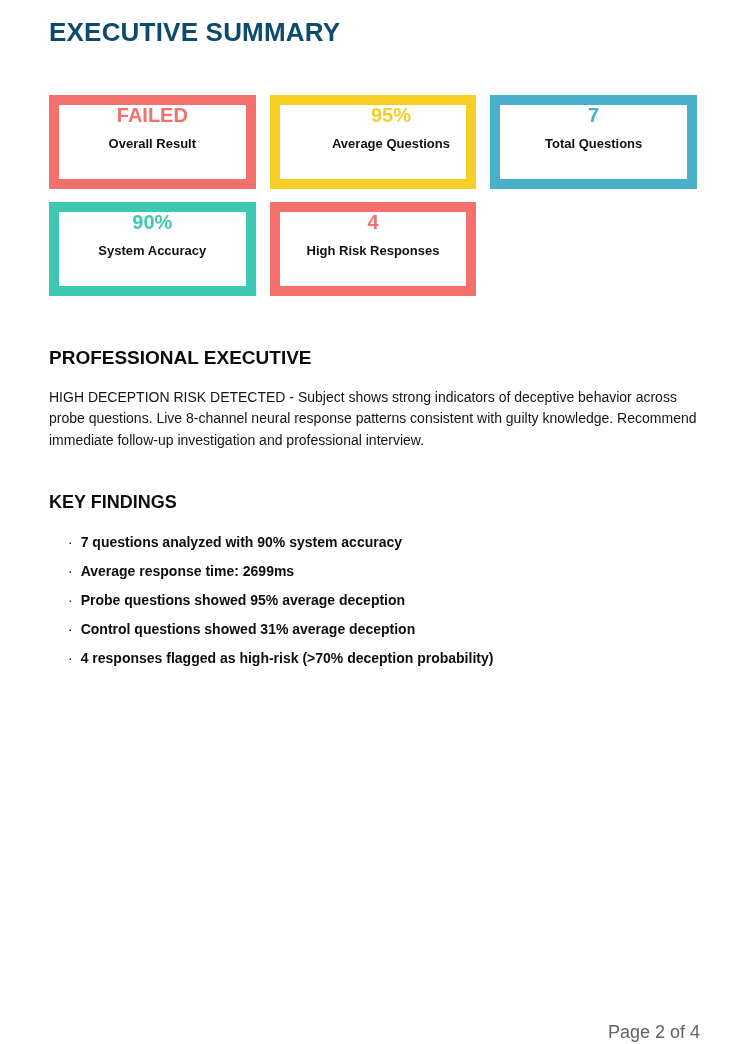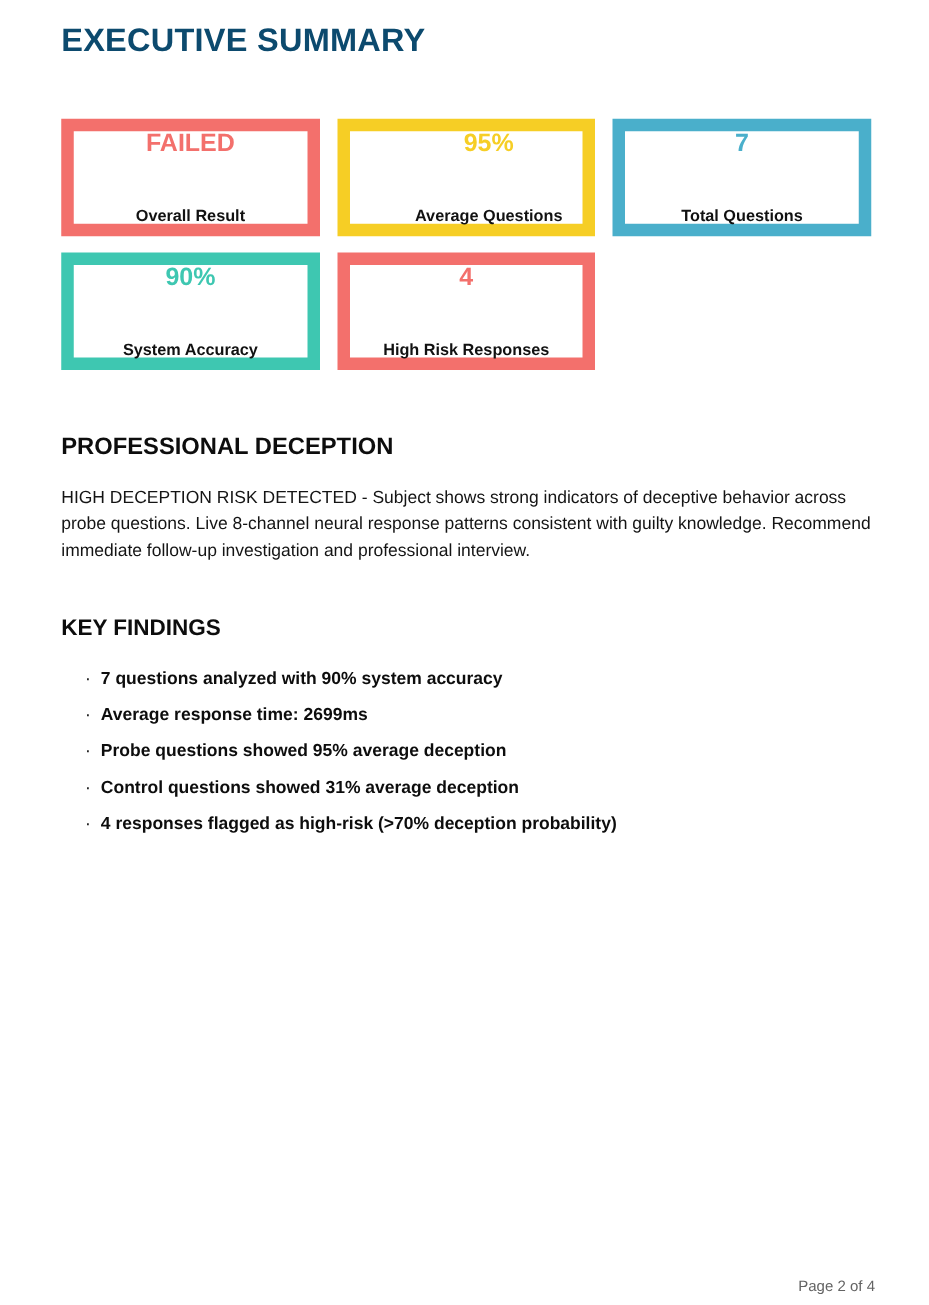--- a/index.html
+++ b/index.html
@@ -30,21 +30,21 @@
     row-gap: 13px;
   }
   .metric-card {
     flex: 0 0 calc((100% - 28px) / 3);
     height: 94px;
     border: 10px solid #ccc;
     background: #ffffff;
     display: flex;
     flex-direction: column;
     align-items: center;
-    justify-content: space-between;
+    justify-content: flex-start;
     gap: 12px;
   }
   .metric-value {
     font-size: 20px;
     font-weight: bold;
     line-height: 1;
   }
   .metric-label {
     font-size: 13px;
     font-weight: bold;
@@ -86,21 +86,21 @@
   }
   .bullet-dot {
     font-weight: normal;
     margin-right: 8px;
     font-size: 14px;
   }
   .page-footer {
     position: absolute;
     top: 1022px;
     right: 43px;
-    font-size: 12px;
+    font-size: 18px;
     color: #636363;
     font-weight: normal;
   }
 </style>
 </head>
 <body>
 
 <div class="content">
 
   <h1 class="page-title">EXECUTIVE SUMMARY</h1>
@@ -126,21 +126,21 @@
     <div class="metric-label">System Accuracy</div>
   </div>
 
 
   <div class="metric-card" style="border-color: rgb(243, 112, 108);">
     <div class="metric-value" style="color: rgb(243, 112, 108);">4</div>
     <div class="metric-label">High Risk Responses</div>
   </div>
 </div>
 
-  <h2 class="section-heading assessment-heading">PROFESSIONAL DECEPTION</h2>
+  <h2 class="section-heading assessment-heading">PROFESSIONAL EXECUTIVE</h2>
 
   <p class="assessment-body">HIGH DECEPTION RISK DETECTED - Subject shows strong indicators of deceptive behavior across probe questions. Live 8-channel neural response patterns consistent with guilty knowledge. Recommend immediate follow-up investigation and professional interview.</p>
 
   <h2 class="section-heading findings-heading">KEY FINDINGS</h2>
 
   <ul class="findings-list">
   <li class="finding-item">
     <span class="bullet-dot">·</span>
     <span class="finding-text">7 questions analyzed with 90% system accuracy</span>
   </li>

